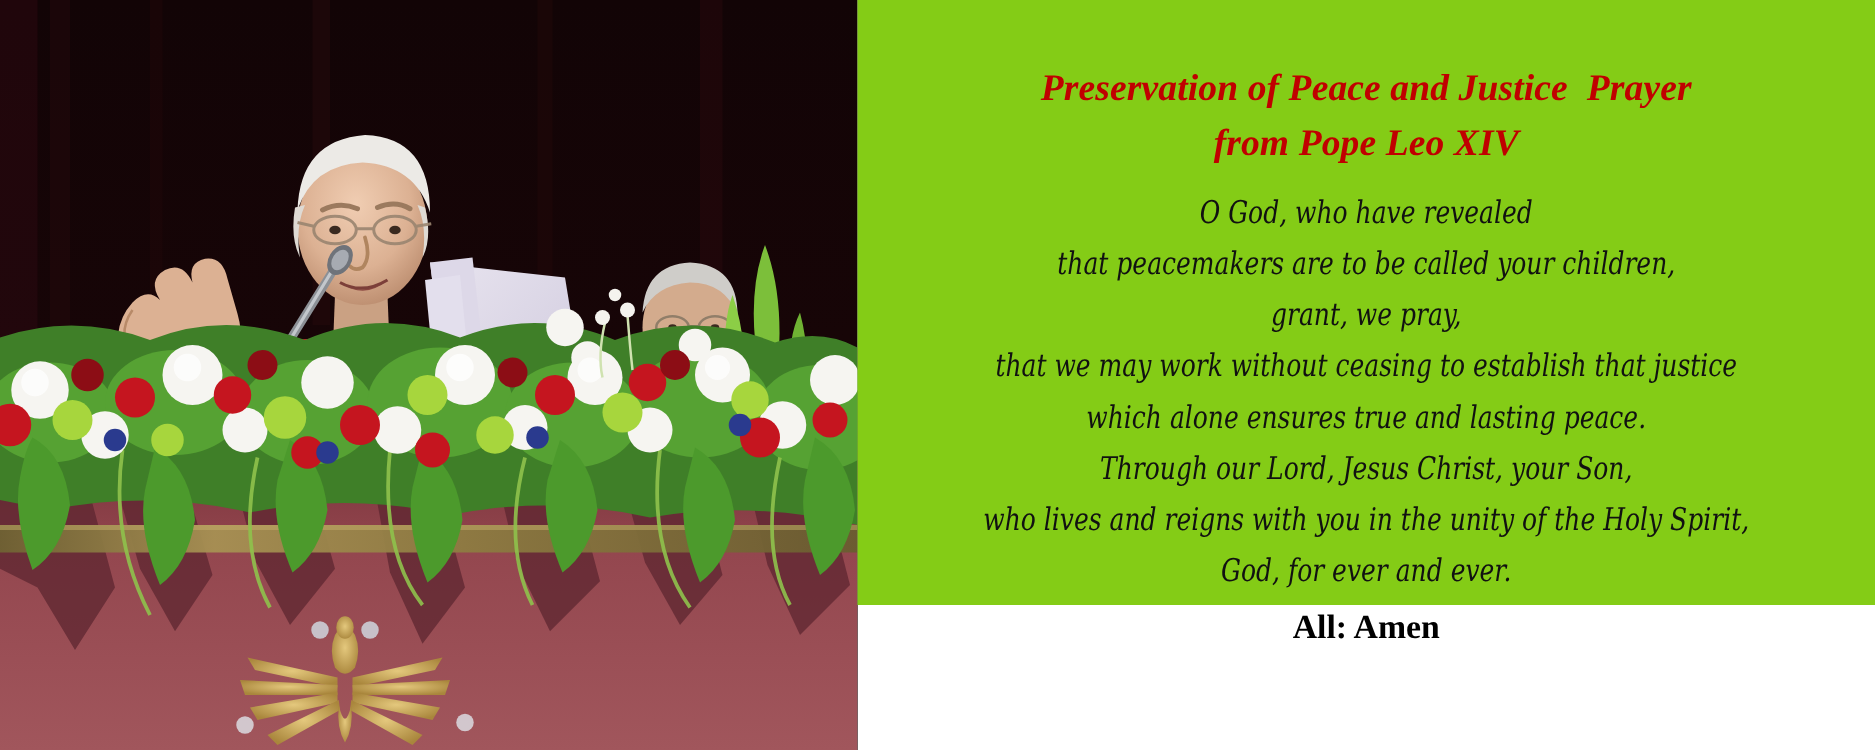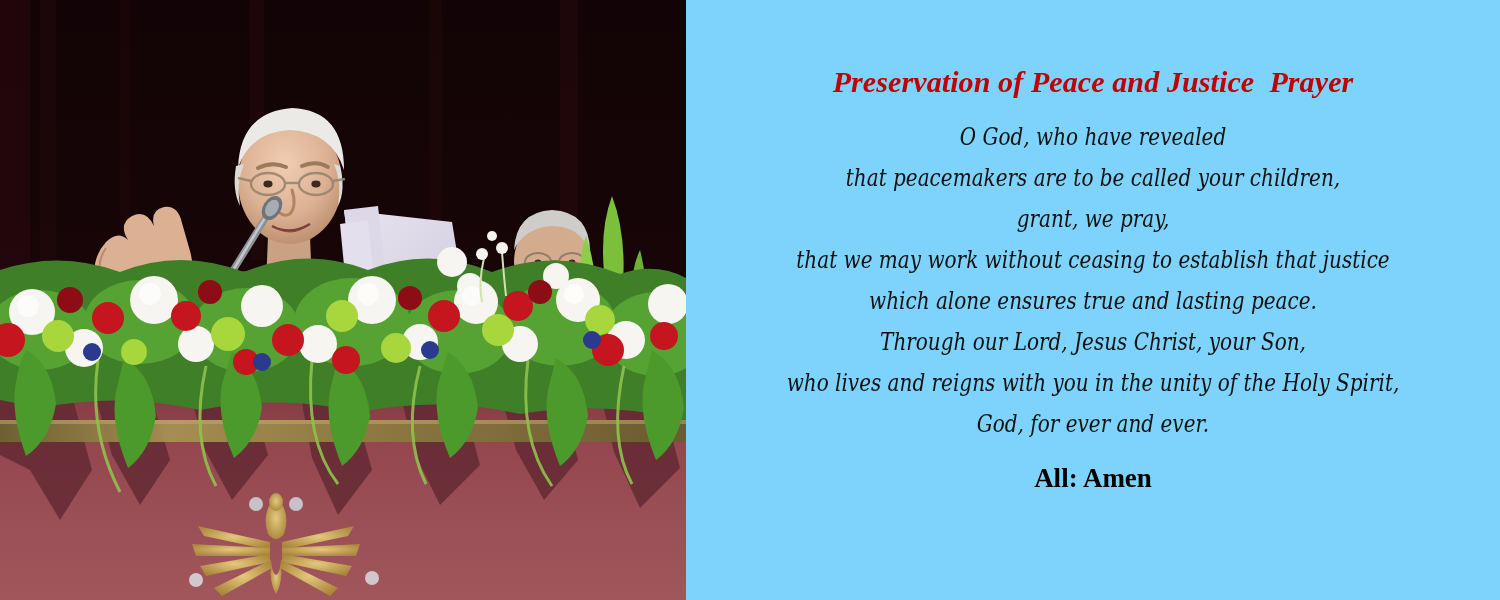--- a/index.html
+++ b/index.html
@@ -29,23 +29,23 @@
     flex: 0 0 686px;
     overflow: hidden;
     background: #0b0304;
   }
   .photo svg { display: block; width: 100%; height: 100%; }
 
   
   .text-panel {
     position: relative;
     flex: 1 1 auto;
-    height: 600px;
-    background: #7dd3fc;
-    padding: 16px;
+    height: 484px;
+    background: #84cc16;
+    padding: 5px;
     box-sizing: border-box;
   }
 
   .title-block {
     text-align: center;
     padding-top: 44px;
   }
   .title-line {
     color: #c00000;
     font-family: "Liberation Serif", "DejaVu Serif", serif;
@@ -68,21 +68,21 @@
     font-weight: normal;
     font-size: 25px;
     line-height: 41px;
     white-space: nowrap;
     transform: scaleX(0.80);
     transform-origin: center center;
   }
 
   .response-line {
     text-align: center;
-    margin-top: 16px;
+    margin-top: 6px;
     color: #000000;
     font-family: "Liberation Serif", "DejaVu Serif", serif;
     font-style: normal;
     font-weight: bold;
     font-size: 27px;
     line-height: 36px;
   }
 </style>
 </head>
 <body>
@@ -359,20 +359,21 @@
           <circle cx="492" cy="236" r="5"></circle>
         </g>
       </g>
     </svg>
   </div>
 
   <div class="text-panel">
 
     <div class="title-block">
       <div class="title-line">Preservation of Peace and Justice  Prayer</div>
+      <div class="title-line">from Pope Leo XIV</div>
     </div>
 
     <div class="prayer-block">
       <div class="prayer-line">O God, who have revealed</div>
       <div class="prayer-line">that peacemakers are to be called your children,</div>
       <div class="prayer-line">grant, we pray,</div>
       <div class="prayer-line">that we may work without ceasing to establish that justice</div>
       <div class="prayer-line">which alone ensures true and lasting peace.</div>
       <div class="prayer-line">Through our Lord, Jesus Christ, your Son,</div>
       <div class="prayer-line">who lives and reigns with you in the unity of the Holy Spirit,</div>

